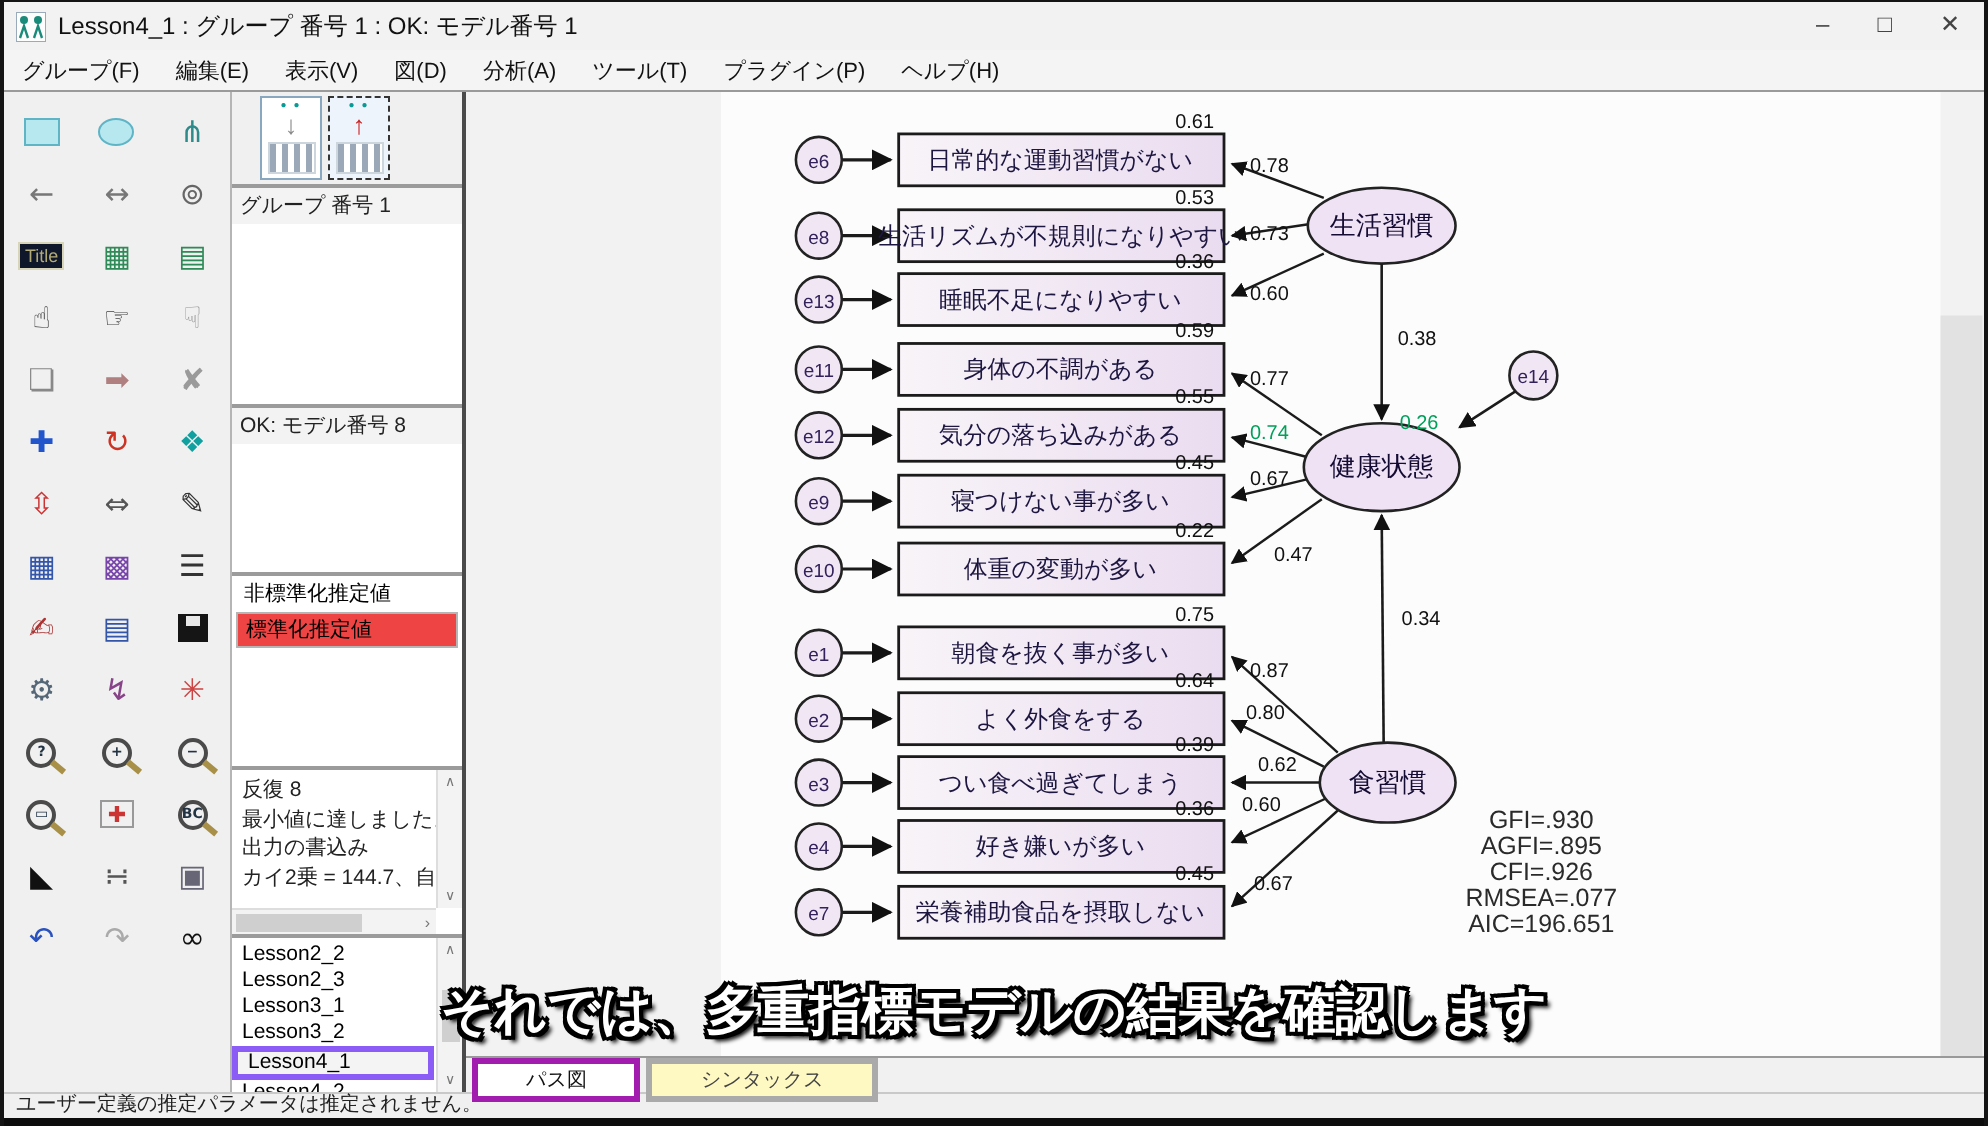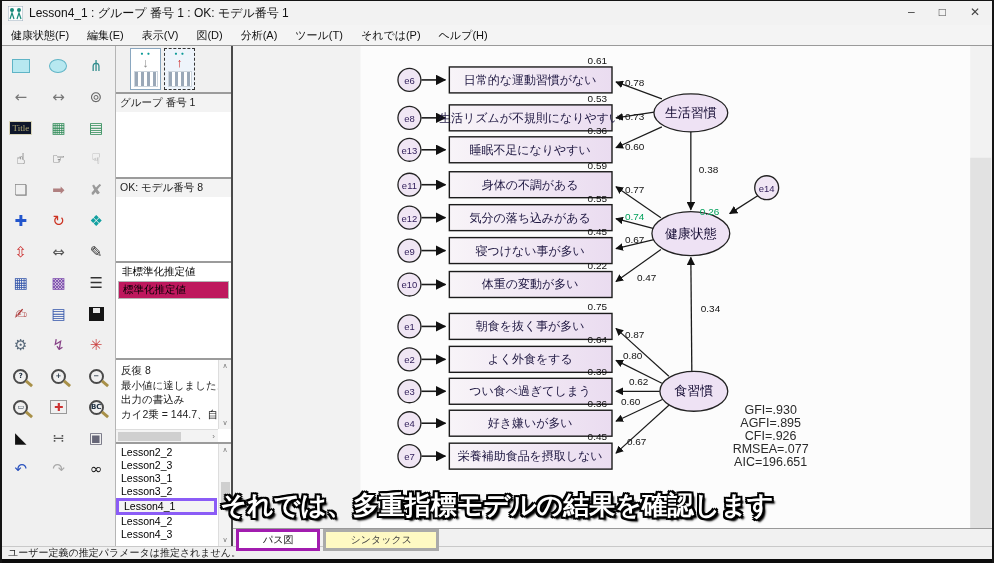--- a/index.html
+++ b/index.html
@@ -19,37 +19,37 @@
   .toolbar{width:114px;background:#f0f0f0;border-right:1px solid #b5b5b5;display:grid;
     grid-template-columns:repeat(3,1fr);align-content:start;row-gap:7px;padding-top:8px}
   .tool{height:24px;border:none;background:transparent;display:flex;align-items:center;justify-content:center;font-size:15px;line-height:1;padding:0;font-family:"DejaVu Sans",sans-serif}
   .tg{display:inline-flex;align-items:center;justify-content:center;min-width:14px;min-height:14px}
   .shape-rect{width:18px;height:11px;background:#b7e8f0;border:1px solid #5fb4c6}
   .shape-ellipse{width:18px;height:11px;background:#b7e8f0;border:1px solid #5fb4c6;border-radius:50%}
   .shape-floppy{width:15px;height:14px;background:#151515;position:relative}
   .shape-floppy::after{content:"";position:absolute;top:1px;left:4px;width:7px;height:5px;background:#e8e8e8}
   .shape-mag{width:15px;height:15px;border:2px solid #4a4a4a;border-radius:50%;font-size:7px;font-weight:bold;color:#234;position:relative}
   .shape-mag::after{content:"";position:absolute;width:8px;height:3px;background:#a89048;right:-7px;bottom:-3px;transform:rotate(40deg)}
-  .tool-title{font-family:Liberation Serif, serif;font-size:9px;color:#b3ab76;background:#0f172a;border:1px solid #d8d4b8;padding:0 2px}
+  .tool-title{font-family:Liberation Sans, sans-serif;font-size:9px;color:#b3ab76;background:#0f172a;border:1px solid #d8d4b8;padding:0 2px}
   .tool-boxed{border:1px solid #999;padding:0 3px;font-size:11px}
   
   .sidecol{width:117px;border-right:2px solid #4a4a4a;background:#fff;display:flex;flex-direction:column}
   .pd-toggle{height:46px;background:#f0f0f0;display:flex;gap:3px;padding:2px 0 2px 14px}
   .pd-btn{width:31px;height:42px;border:1px solid #8aa7c0;background:#fff;display:flex;flex-direction:column;align-items:center;padding:1px 0}
   .pd-btn.selected{border:1px dashed #333;background:#eef4fb}
   .pd-btn::before{content:"● ●";color:#0a9a96;font-size:5px;line-height:6px;letter-spacing:1px}
   .pd-arrow{font-size:13px;font-weight:bold;line-height:13px}
   .pd-btn.input .pd-arrow{color:#8a8a8a}
   .pd-btn.output .pd-arrow{color:#c22}
   .pd-bars{width:24px;height:16px;background:repeating-linear-gradient(90deg,#9aa8b8 0 3px,#fff 3px 6px);margin-top:2px;border:1px solid #cdd5dd}
   .panel{border-top:2px solid #9b9b9b;background:#fff;position:relative;overflow:hidden}
-  .group-panel{height:85px}.model-panel{height:84px}.est-panel{height:97px}.comp-panel{height:84px}.files-panel{flex:1}
+  .group-panel{height:110px}.model-panel{height:84px}.est-panel{height:97px}.comp-panel{height:84px}.files-panel{flex:1}
   .hdr-item{font-size:10.5px;padding:2px 4px;background:#f3f3f3;color:#222;white-space:nowrap}
   .est-row{font-size:10.5px;padding:1px 4px;margin:1px 2px;white-space:nowrap}
-  .est-row.selected{border:1px solid #b5b5b5;background:#be185d}
+  .est-row.selected{border:1px solid #b5b5b5;background:#ef4444}
   .comp-lines{font-size:10.5px;line-height:14.5px;padding:3px 16px 0 5px;white-space:nowrap;color:#222}
   .vscroll{position:absolute;top:0;right:0;width:13px;bottom:0;background:#f3f3f3;border-left:1px solid #ddd;
     display:flex;flex-direction:column;justify-content:space-between;align-items:center;font-size:7px;color:#777;padding:2px 0}
   .comp-panel .vscroll{bottom:13px}
   .vthumb{width:9px;flex:0 0 26px;background:#cfcfcf}
   .hscroll{position:absolute;left:0;right:13px;bottom:0;height:13px;background:#f3f3f3;border-top:1px solid #ddd;display:flex;align-items:center}
   .hthumb{height:9px;background:#cfcfcf;width:62%;margin-left:2px}
   .harr{margin-left:auto;font-size:8px;color:#777;padding-right:3px}
   .file-row{font-size:10.5px;padding:0 5px;line-height:13px;white-space:nowrap}
   .file-row.selected{border:3px solid #8b5cf6;background:#f4f4f4;line-height:11px}
@@ -102,27 +102,27 @@
   </div>
   <div class="win-controls">
     <span>–</span>
     <span>□</span>
     <span>✕</span>
   </div>
 
 
   <div class="menubar">
 
-  <span class="menu-item">健康状態(F)</span>
+  <span class="menu-item">グループ(F)</span>
       <span class="menu-item">編集(E)</span>
       <span class="menu-item">表示(V)</span>
       <span class="menu-item">図(D)</span>
       <span class="menu-item">分析(A)</span>
       <span class="menu-item">ツール(T)</span>
-      <span class="menu-item">それでは(P)</span>
+      <span class="menu-item">プラグイン(P)</span>
       <span class="menu-item">ヘルプ(H)</span>
     </div>
 
   <div class="main">
 
     <div class="toolbar">
 
         <button class="tool">
           <span class="tg shape-rect"></span>
         </button>

